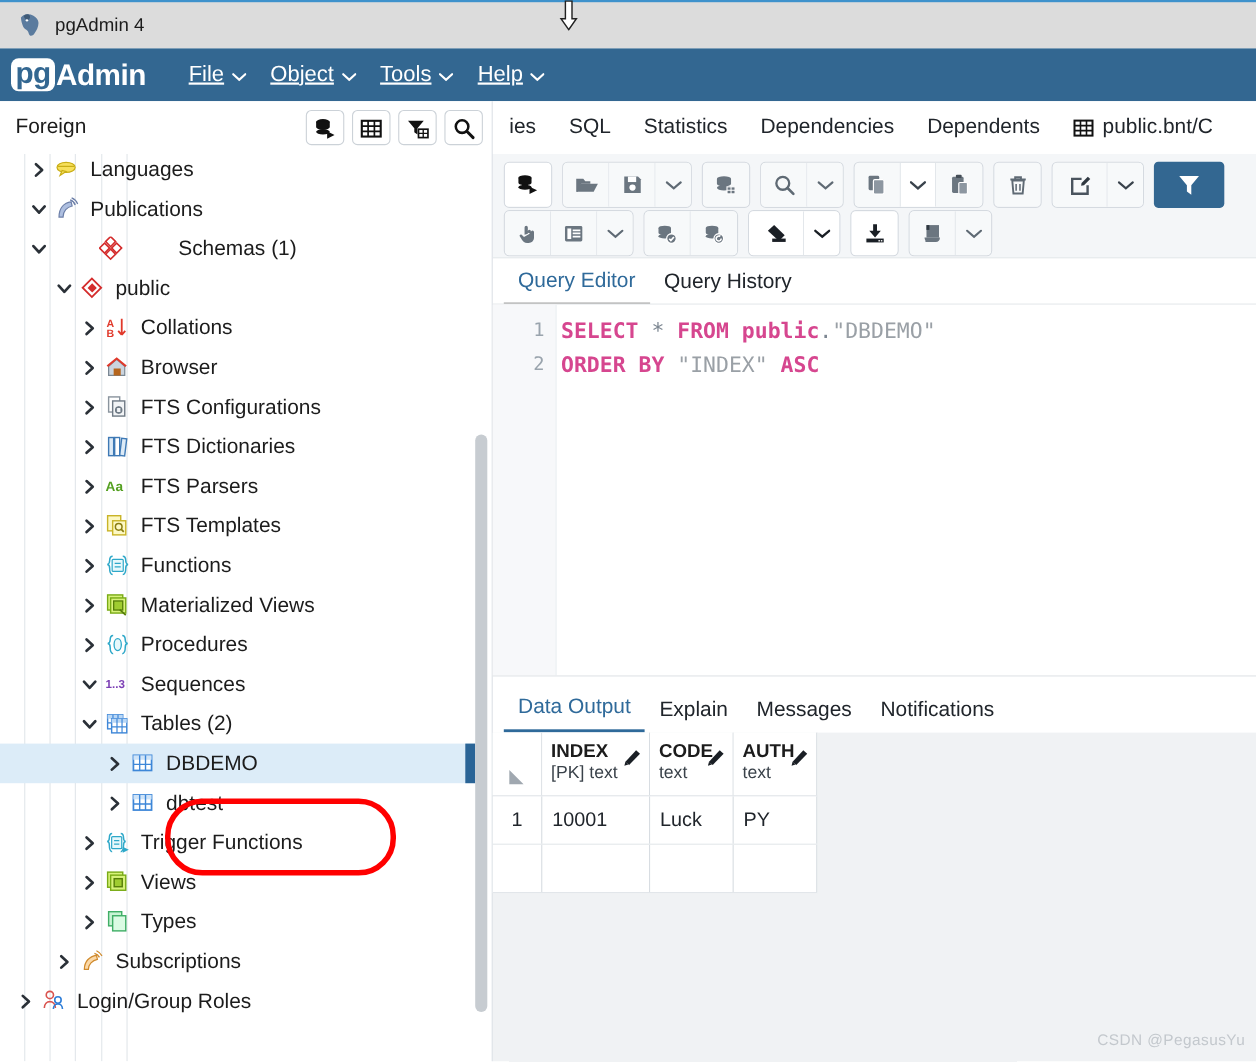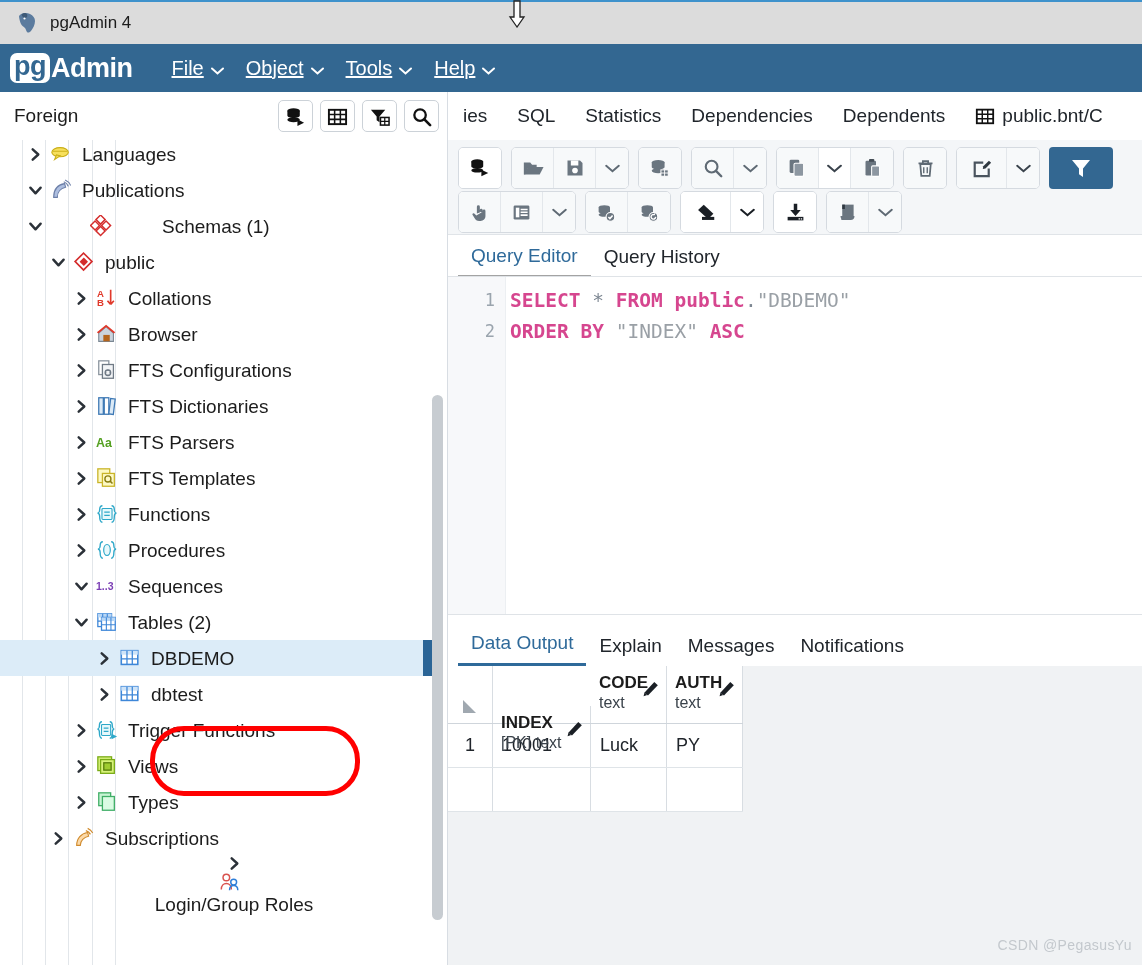--- a/index.html
+++ b/index.html
@@ -499,20 +499,36 @@
           <span class="tlabel">Functions</span>
         </div>
         <div class="tree-row" style="padding-left: 68px;">
           <span class="twisty">
             <svg viewBox="0 0 16 16" width="15" height="15">
               <path d="M5 2.5 L11 8 L5 13.5" stroke="#2b3138" stroke-width="2.6" fill="none" stroke-linecap="round" stroke-linejoin="round"></path>
             </svg>
           </span>
           <span class="tnode-icon">
             <svg viewBox="0 0 24 24" width="22" height="22">
+              <rect x="2" y="2" width="15" height="15" fill="#d7f27a" stroke="#79ab16" stroke-width="1.4"></rect>
+              <rect x="5" y="5" width="15" height="15" fill="#d7f27a" stroke="#79ab16" stroke-width="1.4"></rect>
+              <rect x="8" y="8" width="9" height="9" fill="#9fcc30" stroke="#567d09" stroke-width="1.3"></rect>
+              <path d="M14 16.5 L20 22" stroke="#567d09" stroke-width="1.6"></path>
+            </svg>
+          </span>
+          <span class="tlabel">Materialized Views</span>
+        </div>
+        <div class="tree-row" style="padding-left: 68px;">
+          <span class="twisty">
+            <svg viewBox="0 0 16 16" width="15" height="15">
+              <path d="M5 2.5 L11 8 L5 13.5" stroke="#2b3138" stroke-width="2.6" fill="none" stroke-linecap="round" stroke-linejoin="round"></path>
+            </svg>
+          </span>
+          <span class="tnode-icon">
+            <svg viewBox="0 0 24 24" width="22" height="22">
               <path d="M7.5 3c-3 0-3 3-3 4.5S3.5 11 2 11c1.5 0 2.5.8 2.5 3.5S4.5 21 7.5 21" stroke="#2ea8c9" stroke-width="1.5" fill="none"></path>
               <path d="M16.5 3c3 0 3 3 3 4.5s1 3.5 2.5 3.5c-1.5 0-2.5.8-2.5 3.5S19.5 21 16.5 21" stroke="#2ea8c9" stroke-width="1.5" fill="none"></path>
               <ellipse cx="12" cy="12" rx="3.6" ry="6" fill="#e7f8fb" stroke="#2ea8c9" stroke-width="1.3"></ellipse>
             </svg>
           </span>
           <span class="tlabel">Procedures</span>
         </div>
         <div class="tree-row" style="padding-left: 68px;">
           <span class="twisty">
             <svg viewBox="0 0 16 16" width="15" height="15">
@@ -628,21 +644,21 @@
           </span>
           <span class="tnode-icon">
             <svg viewBox="0 0 24 24" width="22" height="22">
               <path d="M4 20 C4 12 9 7 16 6 L17 10 C12 11 8 15 8 20z" fill="#fbd9a8" stroke="#d08a2c" stroke-width="1.2"></path>
               <path d="M14 4a8 8 0 015 4" stroke="#d08a2c" stroke-width="1.4" fill="none"></path>
               <path d="M16 1.5a11 11 0 015.5 5" stroke="#d08a2c" stroke-width="1.2" fill="none"></path>
             </svg>
           </span>
           <span class="tlabel">Subscriptions</span>
         </div>
-        <div class="tree-row" style="padding-left: 36px; flex-direction: column;">
+        <div class="tree-row" style="padding-left: 10px;">
           <span class="twisty">
             <svg viewBox="0 0 16 16" width="15" height="15">
               <path d="M5 2.5 L11 8 L5 13.5" stroke="#2b3138" stroke-width="2.6" fill="none" stroke-linecap="round" stroke-linejoin="round"></path>
             </svg>
           </span>
           <span class="tnode-icon">
             <svg viewBox="0 0 24 24" width="22" height="22">
               <circle cx="8" cy="6" r="3.6" fill="none" stroke="#d9534f" stroke-width="1.6"></circle>
               <path d="M2.5 19c0-4 2.6-6.4 5.5-6.4s5.5 2.4 5.5 6.4" fill="none" stroke="#d9534f" stroke-width="1.6"></path>
               <circle cx="16" cy="11" r="3.2" fill="none" stroke="#2f7ed8" stroke-width="1.6"></circle>
@@ -863,21 +879,21 @@
     <div class="out-tab"><span>Messages</span></div>
     <div class="out-tab"><span>Notifications</span></div>
   </div>
 
   <div class="grid">
     <div class="grid-inner">
       <div class="ghead" id="grid-head">
         <div class="gcell-corner">
             <span class="corner-tri"></span>
           </div>
-      <div class="gcol" style="width: 98px; margin-top: 40px;">
+      <div class="gcol" style="width: 98px;">
             <div class="cname">INDEX</div>
             <div class="ctype">[PK] text</div>
             <span class="pencil"><svg viewBox="0 0 24 24" width="19" height="19">
                 <path d="M3 18.5 L15.5 5 L20 9 L7.5 22z" fill="#1a1f25"></path>
                 <path d="M2 23 L3.2 18.4 L6.6 21.6z" fill="#1a1f25"></path>
               </svg></span>
           </div>
           <div class="gcol" style="width: 76px;">
             <div class="cname">CODE</div>
             <div class="ctype">text</div>

